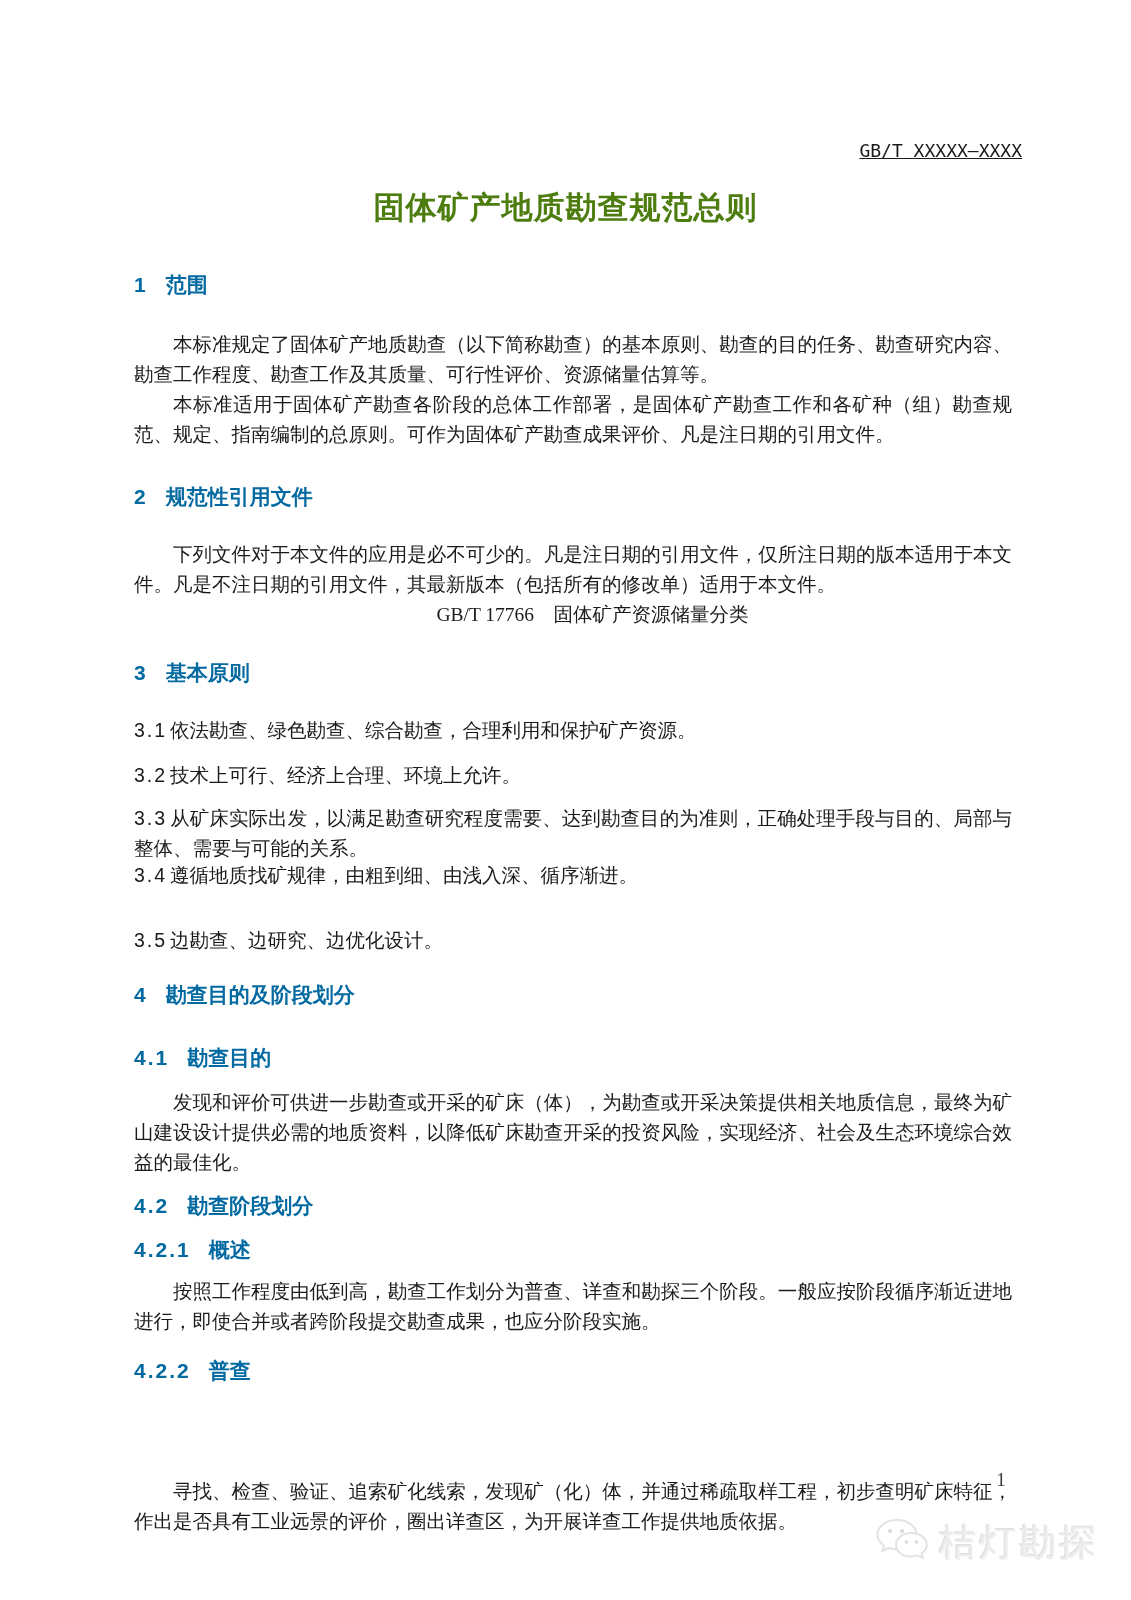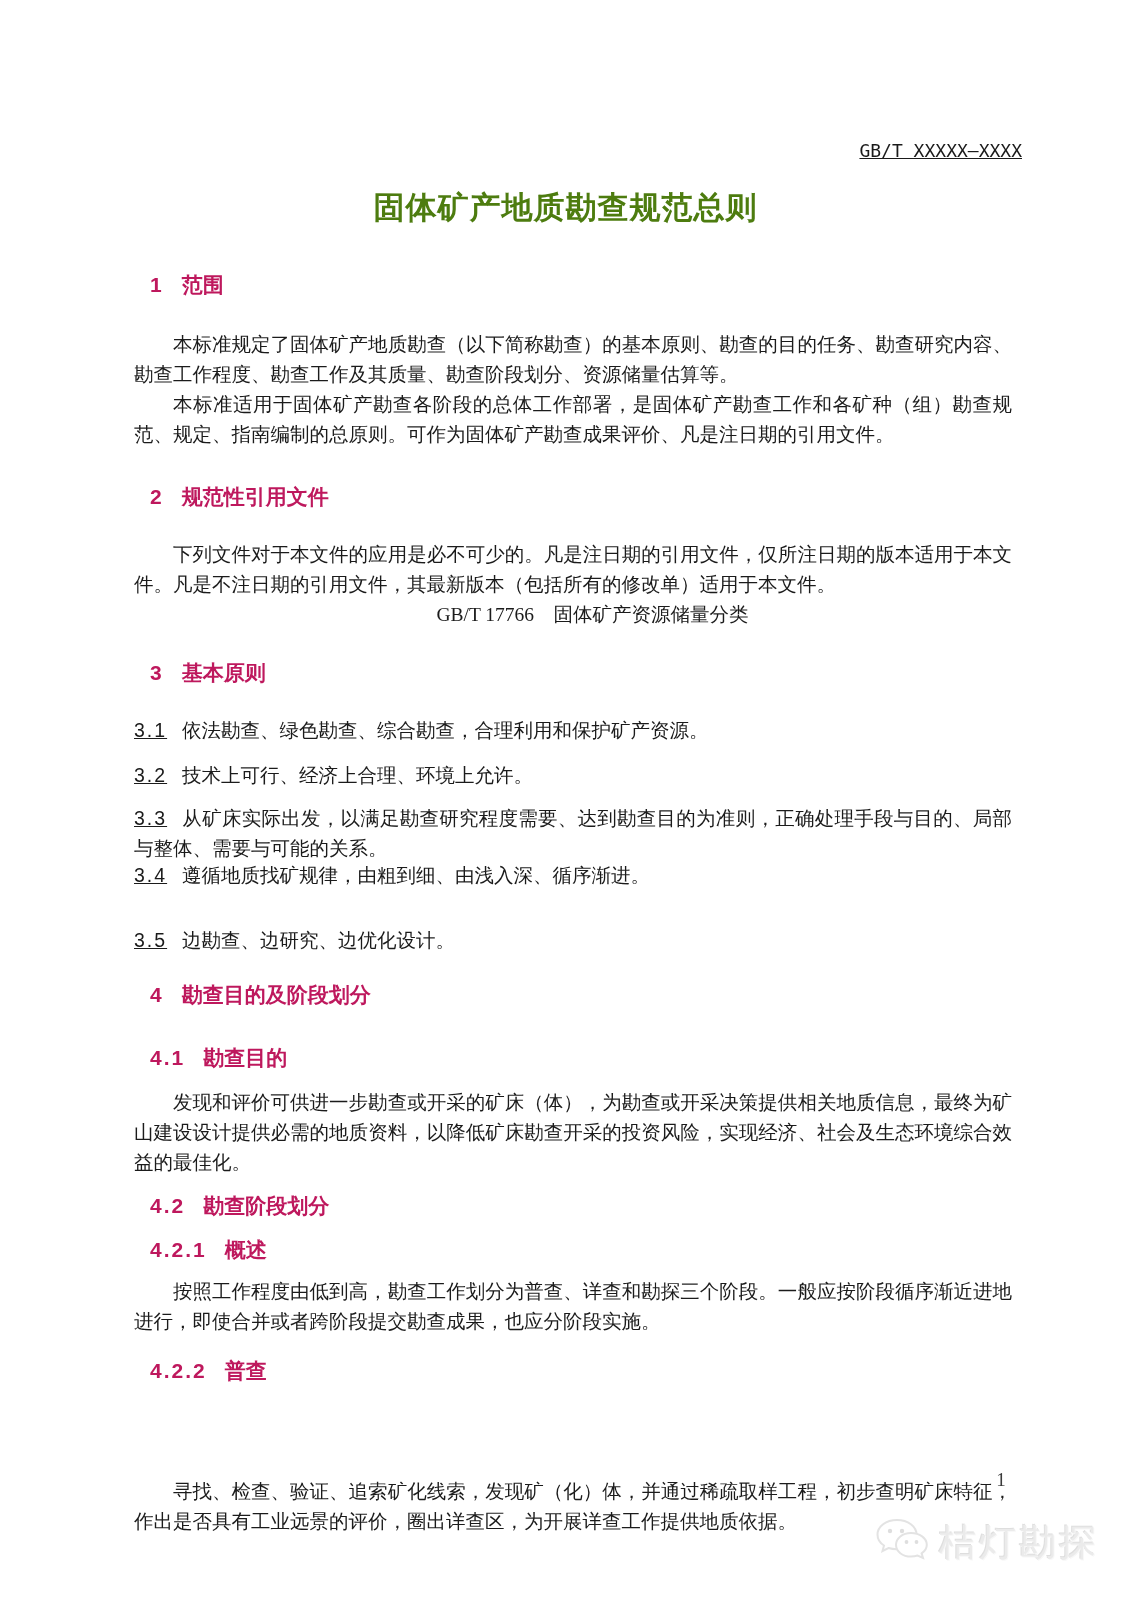--- a/index.html
+++ b/index.html
@@ -31,23 +31,22 @@
     letter-spacing: 1px;
     color: #4d7c0f;
   }
 
   
   .heading {
     left: 134px; width: 882px;
     font-family: "Liberation Sans", "DejaVu Sans", sans-serif;
     font-weight: 700;
     font-size: 21px; line-height: 30px;
-    color: #be185d;
+    color: #0369a1;
     white-space: nowrap;
-    margin-left: 16px;
   }
   .heading .num { letter-spacing: 2px; margin-right: 18px; font-weight: 700; }
 
   
   .body-block {
     left: 134px; width: 878px;
     font-size: 19.5px; line-height: 30px;
     text-align: justify;
     color: #1b1b1b;
   }
@@ -56,21 +55,21 @@
 
   
   .clause {
     left: 134px; width: 878px;
     font-size: 19.5px; line-height: 30px;
     text-align: justify;
     color: #1b1b1b;
   }
   .clause .cnum {
     font-family: "Liberation Sans", "DejaVu Sans", sans-serif;
-    letter-spacing: 2px; margin-right: 15px; text-decoration: underline;
+    letter-spacing: 2px; margin-right: 3px;
   }
 
   .page-number {
     top: 1468px; left: 983px; width: 36px;
     text-align: center;
     font-size: 19px; line-height: 24px; color: #3a3a3a;
   }
 
   
   .watermark {
@@ -93,21 +92,21 @@
 <div class="page">
 
   <div class="abs doc-code">GB/T XXXXX—XXXX</div>
 
   <div class="abs doc-title">固体矿产地质勘查规范总则</div>
 
   <div class="abs heading" style="top:270px">
     <span class="num">1</span><span>范围</span>
   </div>
   <div class="abs body-block" style="top:330px">
-    <p>本标准规定了固体矿产地质勘查（以下简称勘查）的基本原则、勘查的目的任务、勘查研究内容、勘查工作程度、勘查工作及其质量、勘查阶段划分、资源储量估算等。</p>
+    <p>本标准规定了固体矿产地质勘查（以下简称勘查）的基本原则、勘查的目的任务、勘查研究内容、勘查工作程度、勘查工作及其质量、可行性评价、资源储量估算等。</p>
     <p>本标准适用于固体矿产勘查各阶段的总体工作部署，是固体矿产勘查工作和各矿种（组）勘查规范、规定、指南编制的总原则。可作为固体矿产勘查成果评价、凡是注日期的引用文件。</p>
   </div>
 
   <div class="abs heading" style="top:482px">
     <span class="num">2</span><span>规范性引用文件</span>
   </div>
   <div class="abs body-block" style="top:540px">
     <p>下列文件对于本文件的应用是必不可少的。凡是注日期的引用文件，仅所注日期的版本适用于本文件。凡是不注日期的引用文件，其最新版本（包括所有的修改单）适用于本文件。</p>
     <div class="ref-line">GB/T 17766　固体矿产资源储量分类</div>
   </div>

